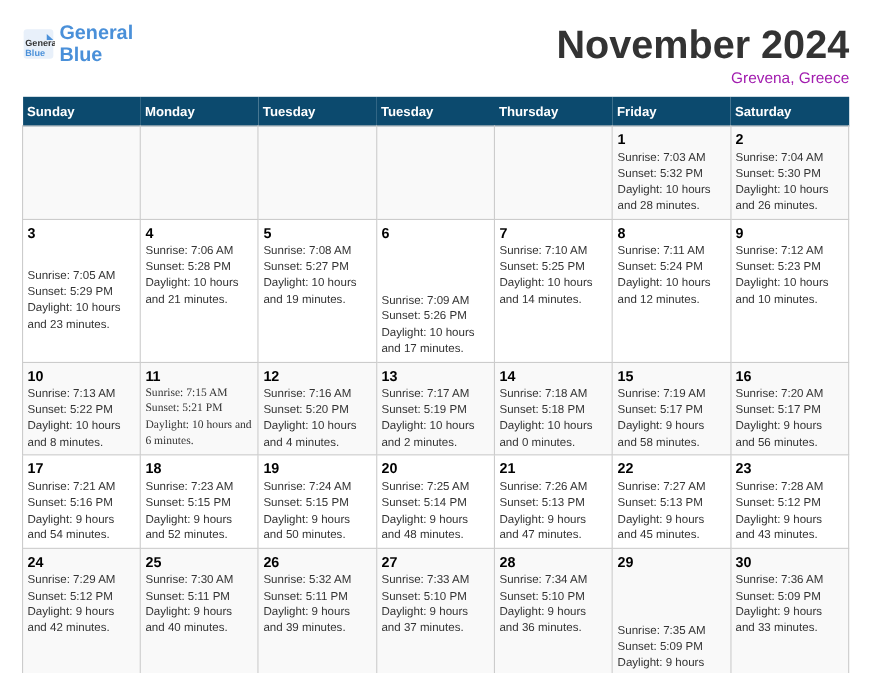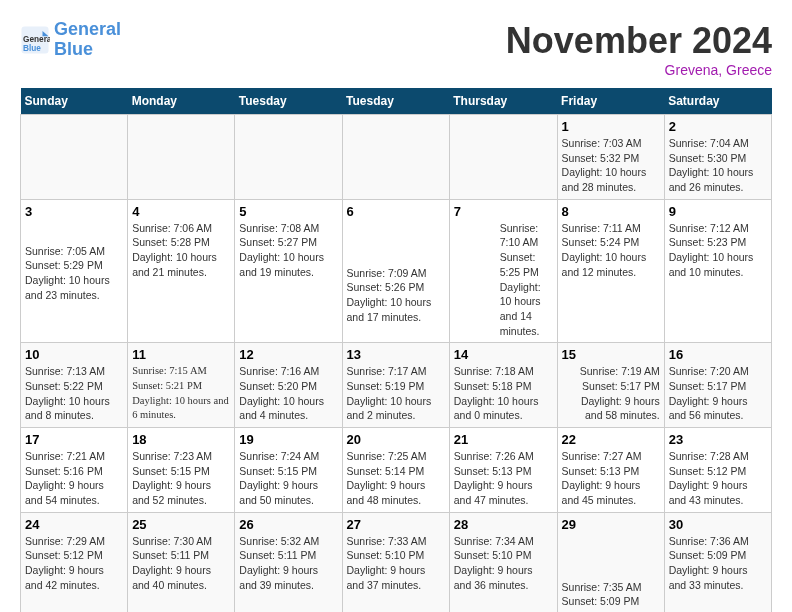--- a/index.html
+++ b/index.html
@@ -162,21 +162,21 @@
 Daylight: 10 hours and 19 minutes.</div>
         </td>
         <td>
           <div class="day-number">6</div>
           <div class="day-info" style="white-space: pre-line; margin-top: 47px;">Sunrise: 7:09 AM
 Sunset: 5:26 PM
 Daylight: 10 hours and 17 minutes.</div>
         </td>
         <td>
           <div class="day-number">7</div>
-          <div class="day-info" style="white-space: pre-line; margin-left: 46px;">Sunrise: 7:10 AM
+          <div class="day-info" style="white-space: pre-line;">Sunrise: 7:10 AM
 Sunset: 5:25 PM
 Daylight: 10 hours and 14 minutes.</div>
         </td>
         <td>
           <div class="day-number">8</div>
           <div class="day-info" style="white-space: pre-line;">Sunrise: 7:11 AM
 Sunset: 5:24 PM
 Daylight: 10 hours and 12 minutes.</div>
         </td>
         <td>
@@ -212,21 +212,21 @@
 Daylight: 10 hours and 2 minutes.</div>
         </td>
         <td>
           <div class="day-number">14</div>
           <div class="day-info" style="white-space: pre-line;">Sunrise: 7:18 AM
 Sunset: 5:18 PM
 Daylight: 10 hours and 0 minutes.</div>
         </td>
         <td>
           <div class="day-number">15</div>
-          <div class="day-info" style="white-space: pre-line; text-align: right;">Sunrise: 7:19 AM
+          <div class="day-info" style="white-space: pre-line;">Sunrise: 7:19 AM
 Sunset: 5:17 PM
 Daylight: 9 hours and 58 minutes.</div>
         </td>
         <td>
           <div class="day-number">16</div>
           <div class="day-info" style="white-space: pre-line;">Sunrise: 7:20 AM
 Sunset: 5:17 PM
 Daylight: 9 hours and 56 minutes.</div>
         </td>
       </tr>

